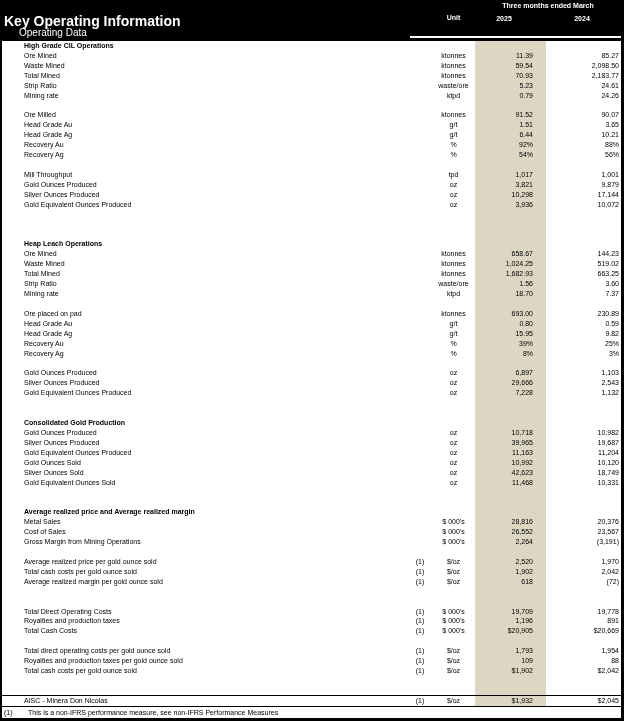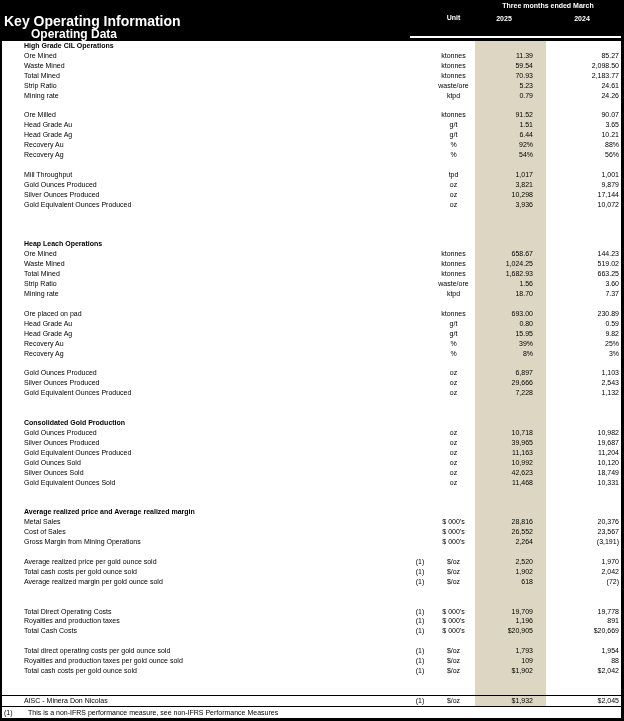--- a/index.html
+++ b/index.html
@@ -18,21 +18,21 @@
     display:flex;flex-direction:column;
     overflow:hidden;
   }
   
   .hdr{
     position:relative;
     height:41px;flex:0 0 41px;
     background:#000;color:#fff;
   }
   .hdr .title{position:absolute;left:2px;top:13px;font-size:14px;font-weight:bold;white-space:nowrap;}
-  .hdr .subtitle{position:absolute;left:17px;top:27px;font-size:12px;font-weight:bold;white-space:nowrap;margin-left:12px;}
+  .hdr .subtitle{position:absolute;left:17px;top:27px;font-size:10px;font-weight:normal;white-space:nowrap;}
   .hdr .period{position:absolute;left:473px;top:2px;width:146px;text-align:center;font-size:7px;font-weight:bold;white-space:nowrap;}
   .hdr .unit-h{position:absolute;left:430px;top:14px;width:43px;text-align:center;font-size:7px;font-weight:bold;}
   .hdr .y25{position:absolute;left:473px;top:15px;width:58px;text-align:center;font-size:7px;font-weight:bold;}
   .hdr .y24{position:absolute;left:544px;top:15px;width:72px;text-align:center;font-size:7px;font-weight:bold;}
   .hdr .hrule{position:absolute;left:408px;top:36px;width:211px;height:2px;background:#fff;}
   
   .tbody{flex:1 1 auto;display:flex;flex-direction:column;background:#fff;}
   .row{display:flex;height:9.925px;flex:0 0 9.925px;line-height:9.9px;font-size:7px;}
   .row.rule{border-bottom:1px solid #000;height:8.925px;flex-basis:8.925px;}
   .c-label{flex:1 1 auto;padding-left:22px;white-space:nowrap;overflow:hidden;}

